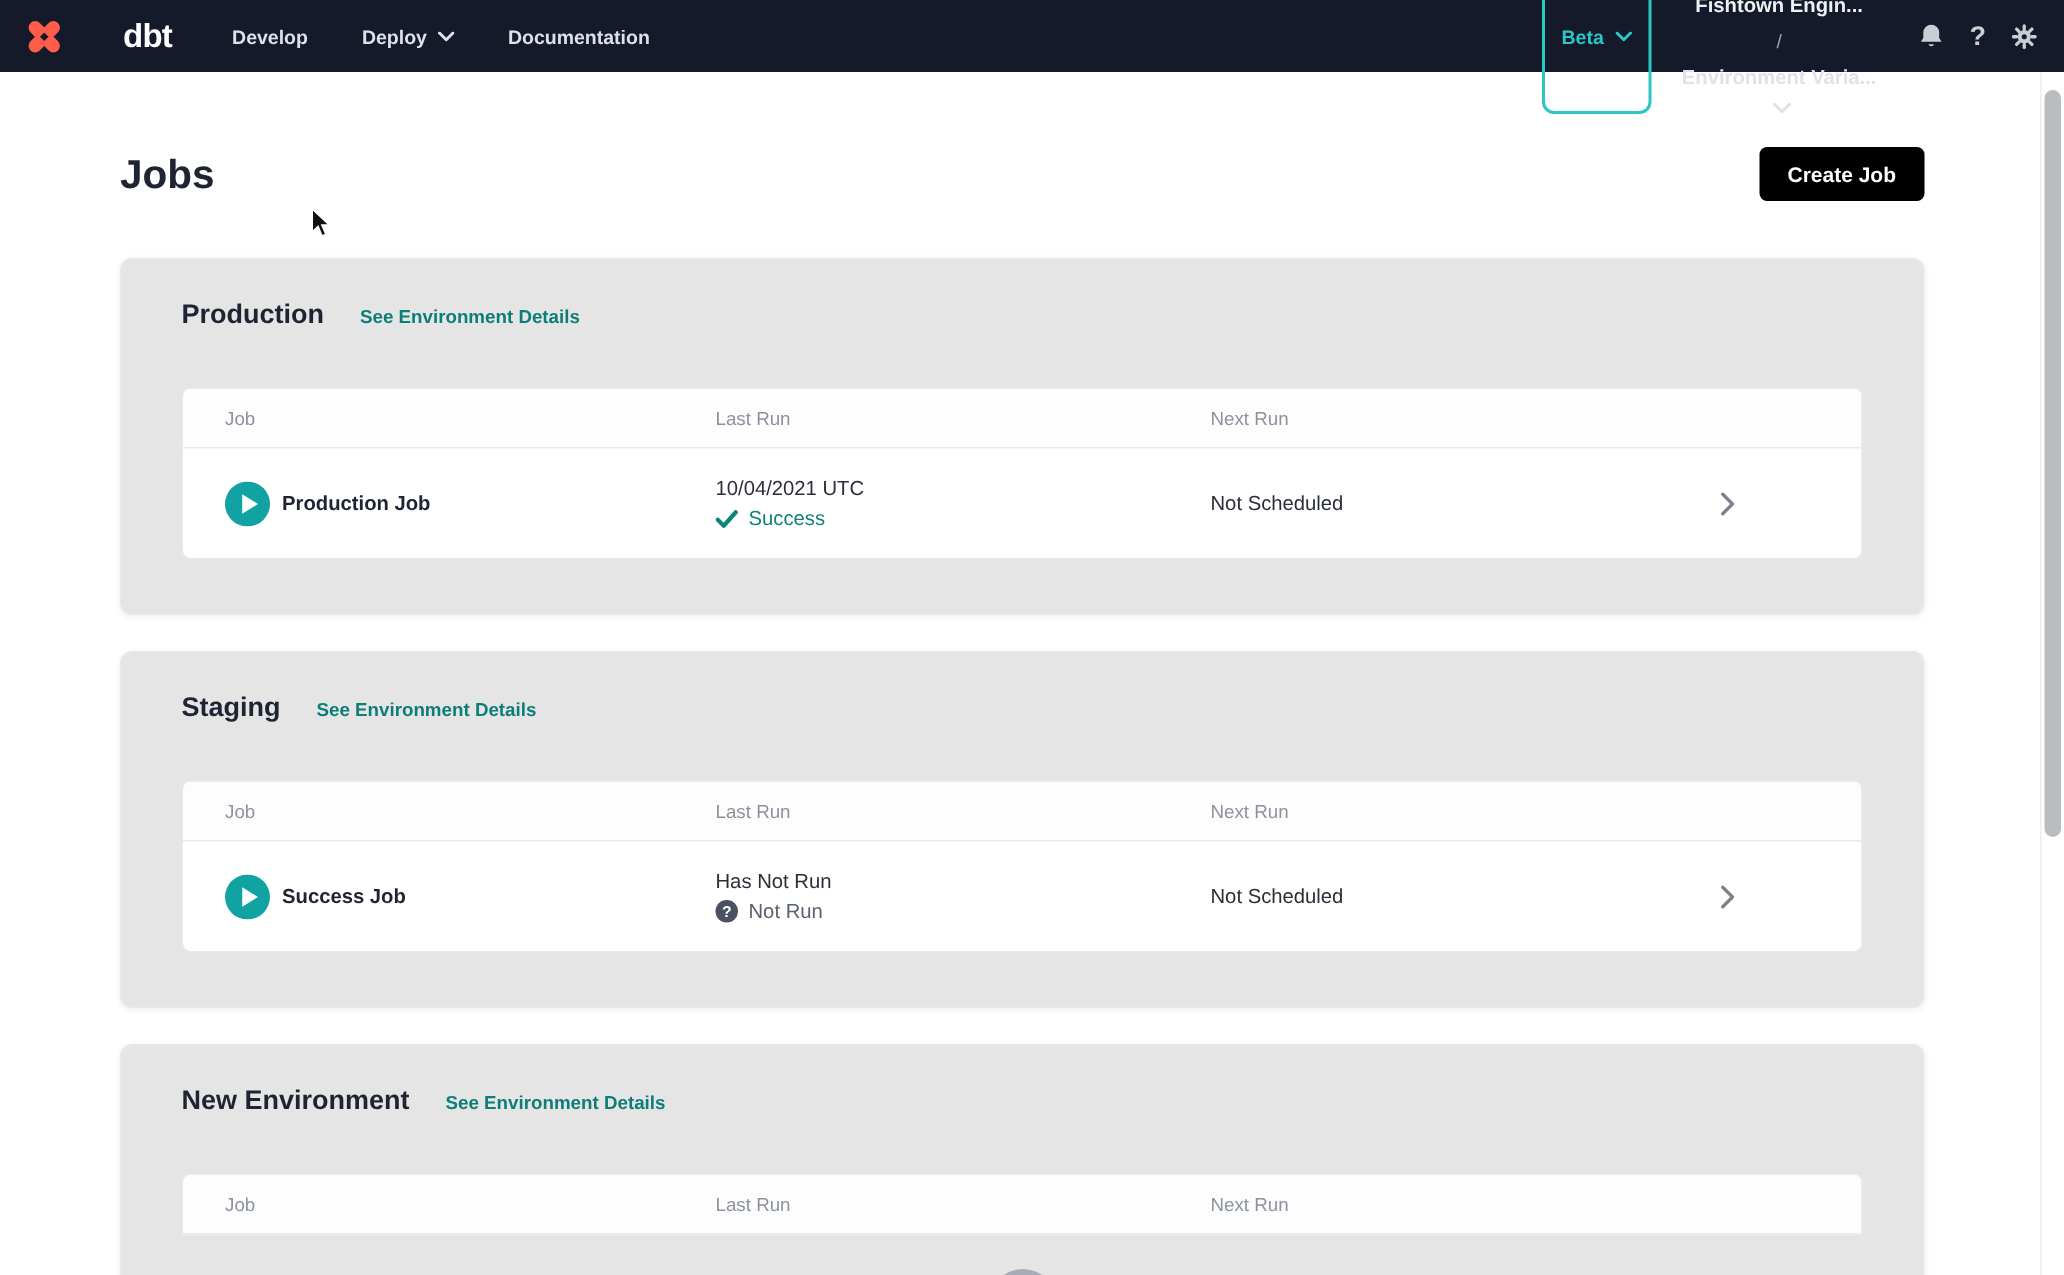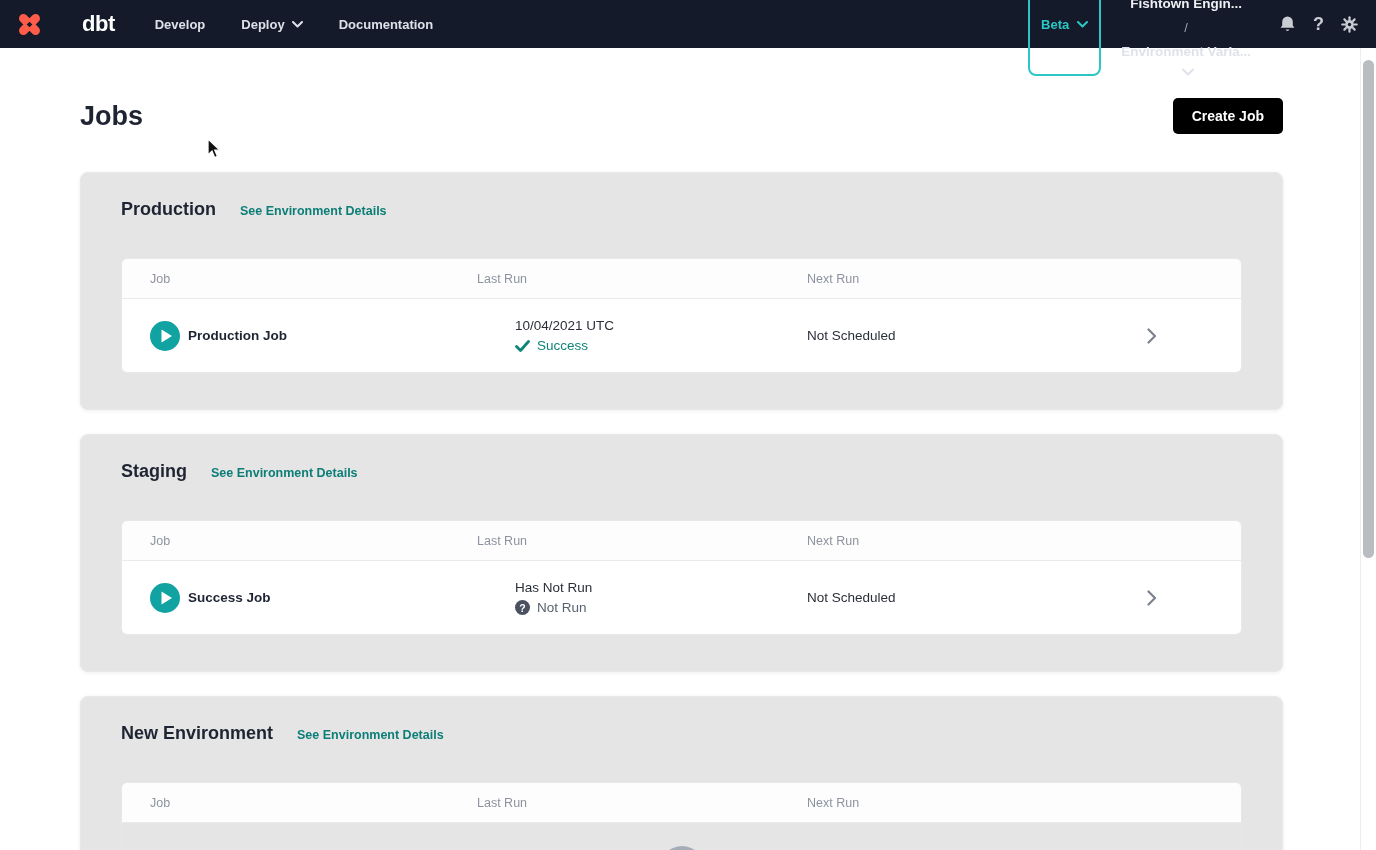--- a/index.html
+++ b/index.html
@@ -74,21 +74,21 @@
   .thead {
     height: 40px; background: #fdfdfe;
     border-bottom: 1px solid #e9eaee;
     color: #8d939e; font-size: 12.5px; font-weight: 400;
   }
   .th-job { padding-left: 28px; }
   .trow { height: 73px; background: #ffffff; cursor: pointer; }
   .job-cell { display: flex; align-items: center; gap: 8px; padding-left: 28px; }
   .play-btn { width: 30px; height: 30px; border-radius: 50%; cursor: pointer; flex: none; }
   .job-name { font-size: 13.5px; font-weight: 700; color: #1f2433; }
-  .lastrun-cell { display: flex; flex-direction: column; gap: 5px; margin-left: 38px; }
+  .lastrun-cell { display: flex; flex-direction: column; gap: 5px; }
   .lastrun-date { font-size: 13.5px; color: #2b2f38; }
   .status-line { display: flex; align-items: center; gap: 7px; }
   .status-success { color: #0e8478; font-size: 13.5px; }
   .status-notrun { color: #5a626e; font-size: 13.5px; }
   .q-circle {
     width: 15px; height: 15px; border-radius: 50%;
     background: #4a5160; color: #ffffff;
     font-size: 10.5px; font-weight: 700;
     display: flex; align-items: center; justify-content: center;
     flex: none;

